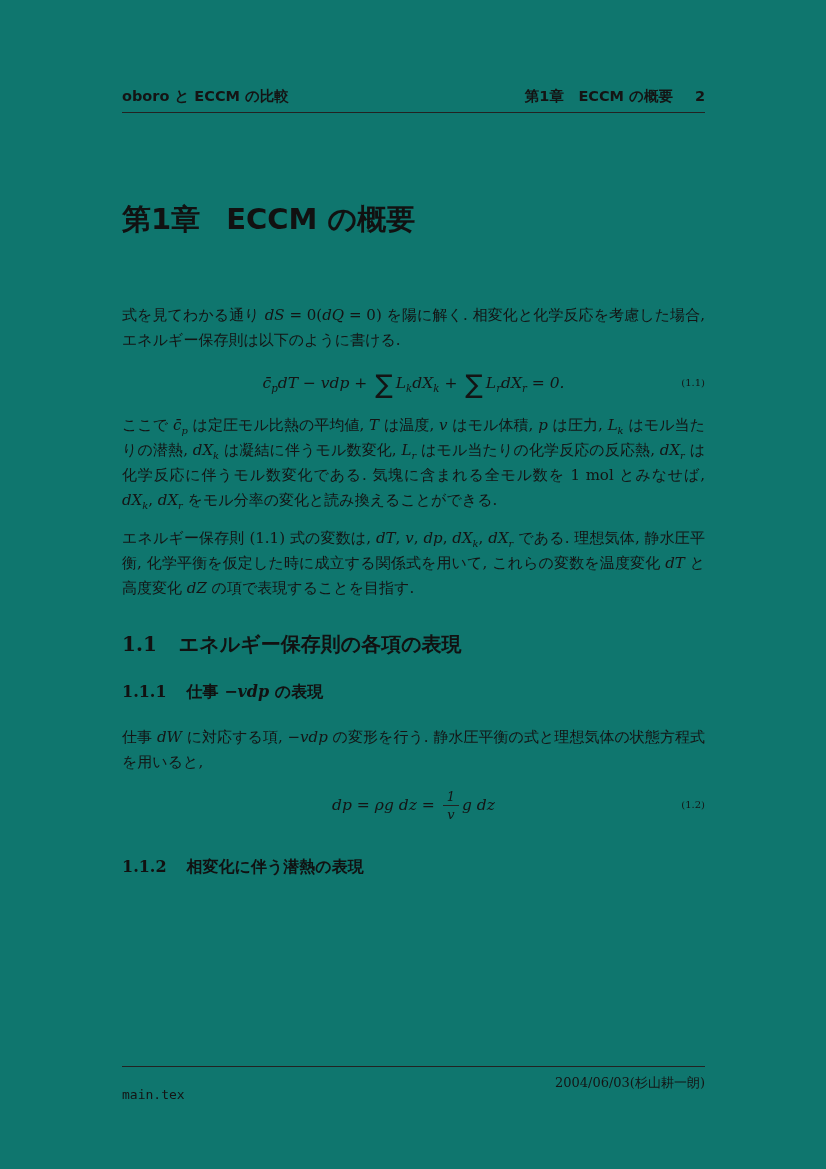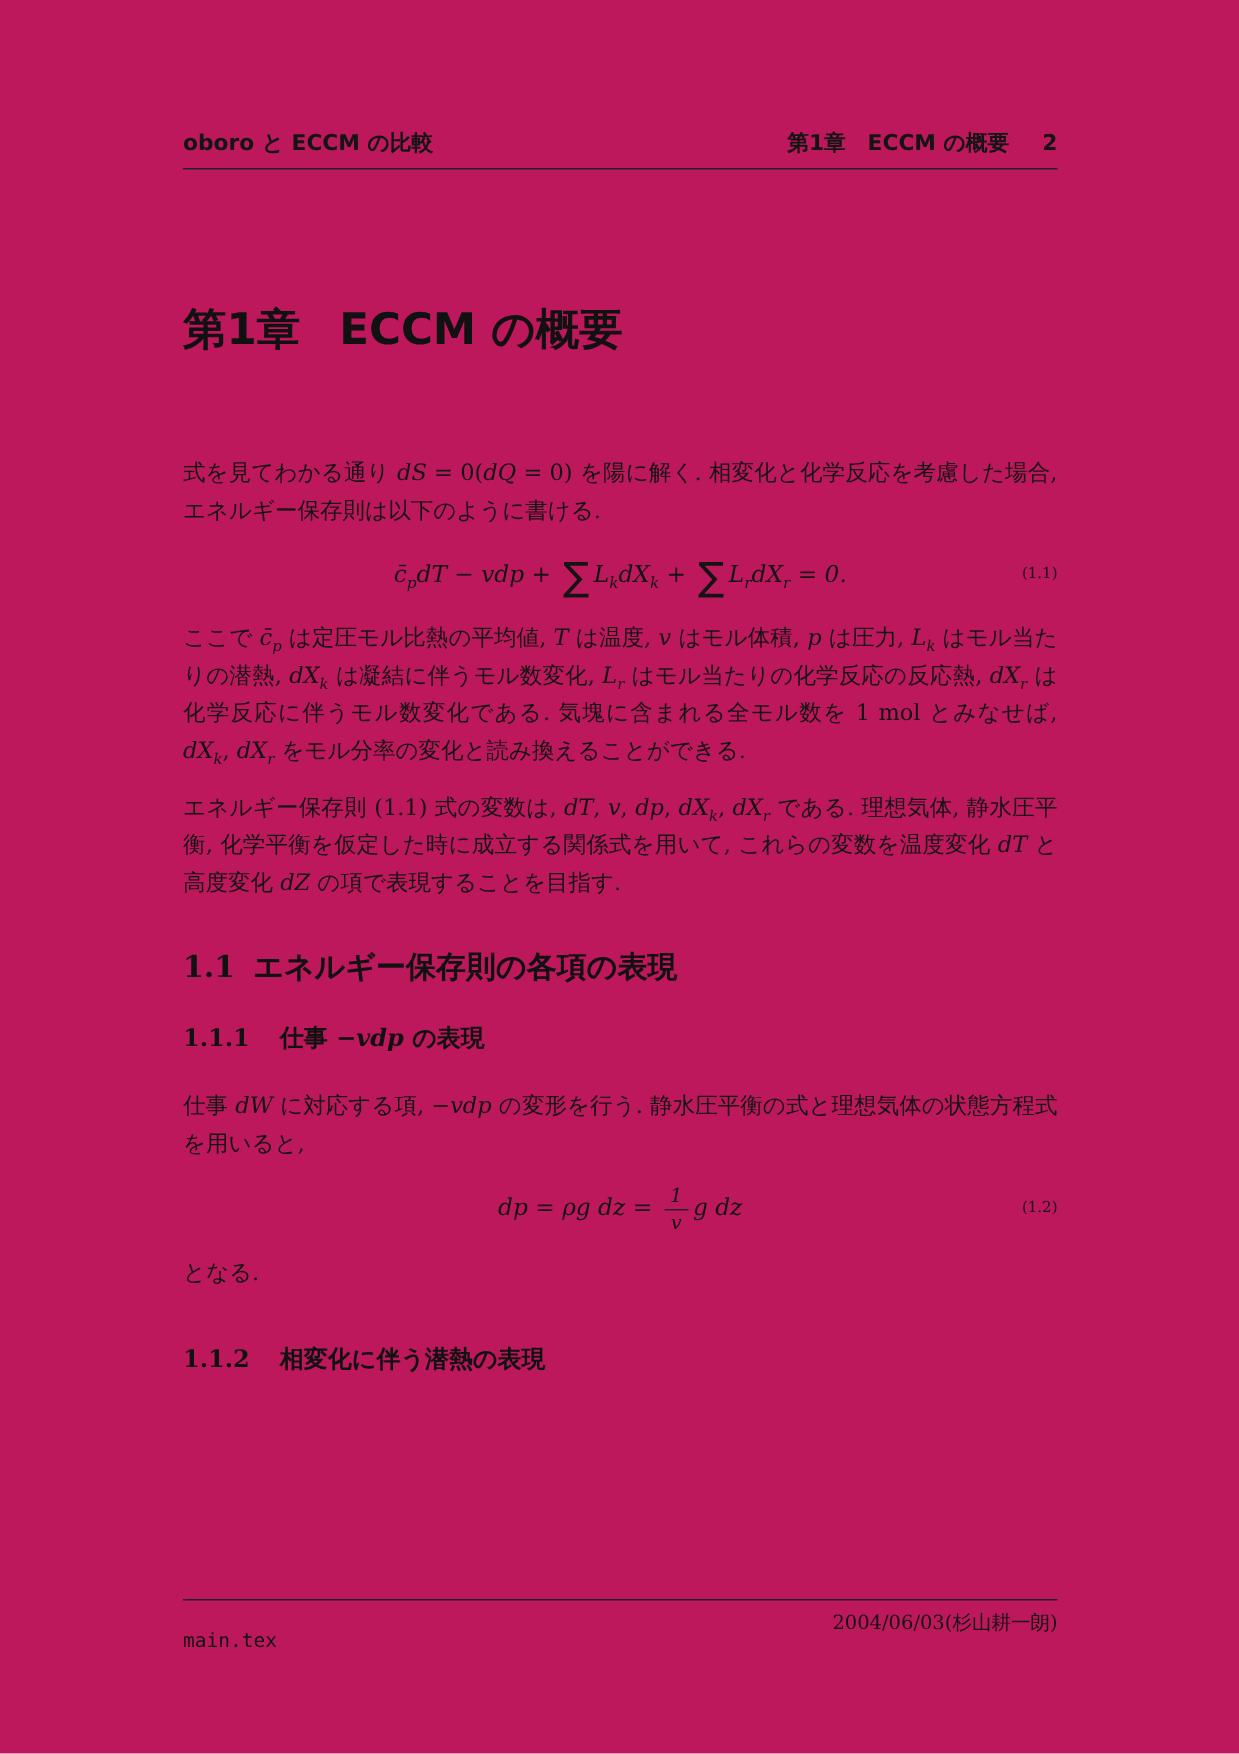--- a/index.html
+++ b/index.html
@@ -1,19 +1,19 @@
 <!DOCTYPE html>
 <html><head>
 <meta charset="utf-8">
 <style>
   html,body{margin:0;padding:0;background:#ffffff;}
   .page{
     position:relative;
     width:826px;height:1169px;
-    background:#be185d;
+    background:#0f766e;
     color:#141414;
     font-family:"DejaVu Serif","Liberation Serif",serif;
     overflow:hidden;
   }
   
   .running-header{
     position:absolute;top:88px;left:122px;width:583px;
     display:flex;justify-content:space-between;align-items:flex-end;
     font-family:"DejaVu Sans","Liberation Sans",sans-serif;
     font-weight:bold;font-size:14.5px;line-height:17px;
@@ -46,21 +46,21 @@
   .eq-number{position:absolute;right:0;top:50%;transform:translateY(-50%);font-style:normal;font-size:10px;}
   .frac{display:inline-block;vertical-align:-9px;text-align:center;margin:0 3px;line-height:normal;}
   .fnum{display:block;padding:0 4px 1px;border-bottom:1.2px solid #222;font-size:13px;line-height:15px;font-style:italic;}
   .fden{display:block;padding:1px 4px 0;font-size:13px;line-height:15px;font-style:italic;}
   
   .section-heading{
     margin:30px 0 0;
     font-family:"DejaVu Sans","Liberation Sans",sans-serif;
     font-weight:bold;font-size:20px;line-height:26px;color:#111;text-align:left;
   }
-  .section-heading .hnum{font-family:"DejaVu Serif","Liberation Serif",serif;margin-right:12px;}
+  .section-heading .hnum{font-family:"DejaVu Serif","Liberation Serif",serif;margin-right:22px;}
   .subsection-heading{
     margin:24px 0 0;
     font-family:"DejaVu Sans","Liberation Sans",sans-serif;
     font-weight:bold;font-size:16px;line-height:22px;color:#111;text-align:left;
   }
   .subsection-heading .hnum{font-family:"DejaVu Serif","Liberation Serif",serif;margin-right:20px;}
   .subsection-heading .mi{font-weight:bold;}
   #sub112{margin-top:34px;}
   #para5,#para8{margin-top:22px;}
   
@@ -112,21 +112,20 @@
 
     <p id="para5"><span>仕事 </span><span class="mi">dW</span><span> に対応する項, </span><span class="mi">−vdp</span><span> の変形を行う. 静水圧平衡の式と理想気体の状態方程式を用いると,</span></p>
 
     <div class="eq-row">
       <span class="eq-body"><span class="mi">dp</span><span class="mi"> = </span><span class="mi">ρg dz</span><span class="mi"> = </span><span class="frac"><span class="fnum">1</span><span class="fden">v</span></span><span class="mi">g dz</span></span>
       <span class="eq-number">(1.2)</span>
     </div>
 
 
 
-    <p id="para7"><span>となる.</span></p>
 
     <h3 class="subsection-heading" id="sub112">
       <span class="hnum">1.1.2</span><span>相変化に伴う潜熱の表現</span>
     </h3>
 
 
   </div>
 
   <div class="running-footer">
     <span class="footer-file">main.tex</span>

